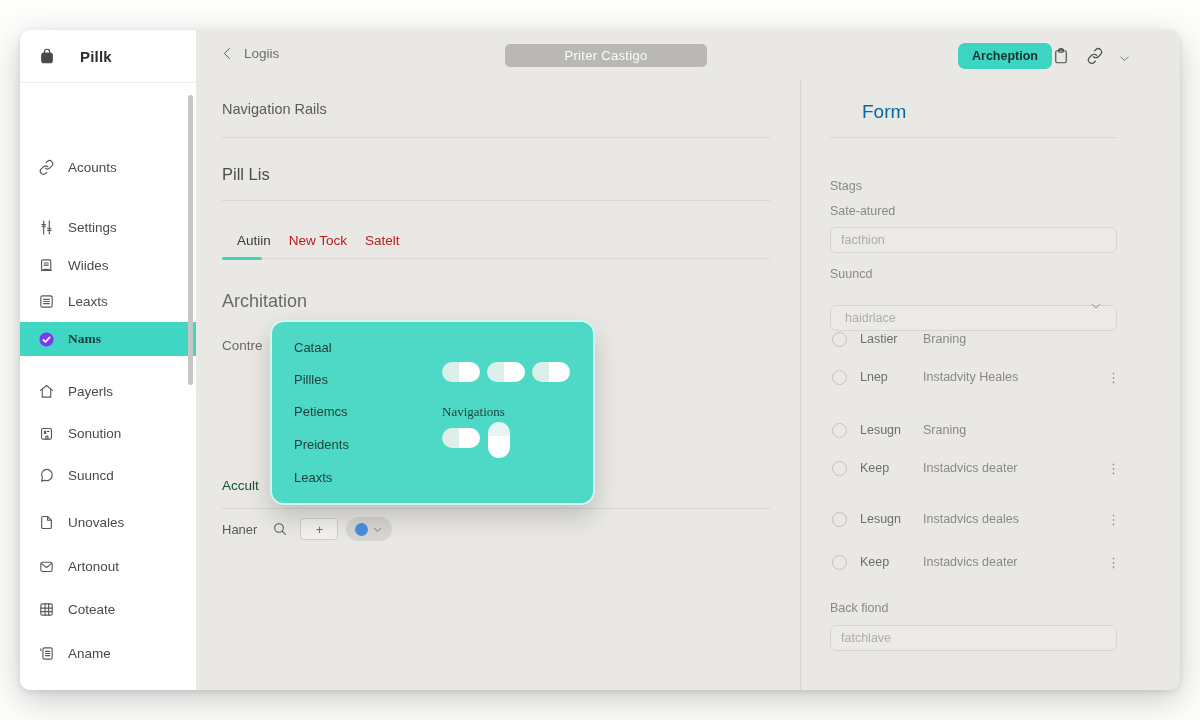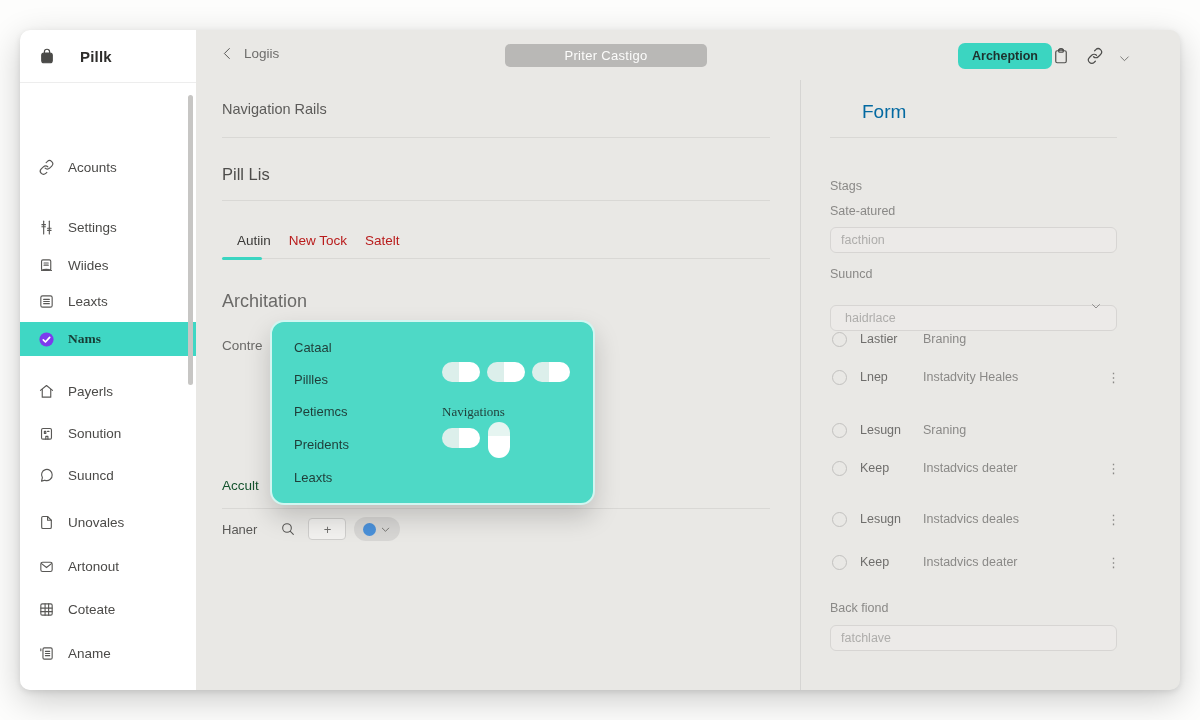--- a/index.html
+++ b/index.html
@@ -38,21 +38,21 @@
     border:2px solid rgba(255,255,255,.75);box-shadow:0 12px 26px rgba(0,0,0,.18);z-index:6;box-sizing:border-box;}
   .popup .item{position:absolute;left:22px;font-size:13px;font-weight:500;color:#1f3d38;cursor:pointer;white-space:nowrap;}
   .popup .plabel{position:absolute;left:170px;font-size:13px;font-weight:500;color:#1f3d38;white-space:nowrap;font-family:Liberation Serif, serif;}
   .pill-toggle{position:absolute;width:38px;height:20px;border-radius:10px;cursor:pointer;
     background:linear-gradient(90deg,#dcefeb 0 45%,#ffffff 45%);}
   .pill-vert{position:absolute;width:22px;height:36px;border-radius:11px;cursor:pointer;
     background:linear-gradient(180deg,#e6f5f1 0 38%,#ffffff 38%);}
   
   .haner-row{position:absolute;left:202px;top:487px;height:24px;display:flex;align-items:center;}
   .haner-lbl{font-size:13px;color:#59585
-6;color:#595856;margin-right:23px;}
+6;color:#595856;margin-right:15px;}
   .plus-box{width:38px;height:22px;margin-left:12px;border:1px solid #cfcecc;background:#f2f1ef;border-radius:4px;
     display:flex;align-items:center;justify-content:center;font-size:13px;color:#6f6e6c;cursor:pointer;box-sizing:border-box;}
   .color-dd{width:46px;height:24px;margin-left:8px;background:#d7d6d4;border-radius:12px;display:flex;align-items:center;
     justify-content:center;gap:4px;cursor:pointer;}
   .blue-dot{width:13px;height:13px;border-radius:50%;background:#4a90d9;}
   
   .f-label{font-size:12.5px;color:#8a8987;}
   .f-input{position:absolute;left:810px;width:287px;height:26px;box-sizing:border-box;border:1px solid #d7d5d3;
     background:#eceae8;border-radius:6px;padding:0 10px;font-size:12.5px;color:#3c3b39;font-family:inherit;outline:none;}
   .f-input::placeholder{color:#aeadab;}

